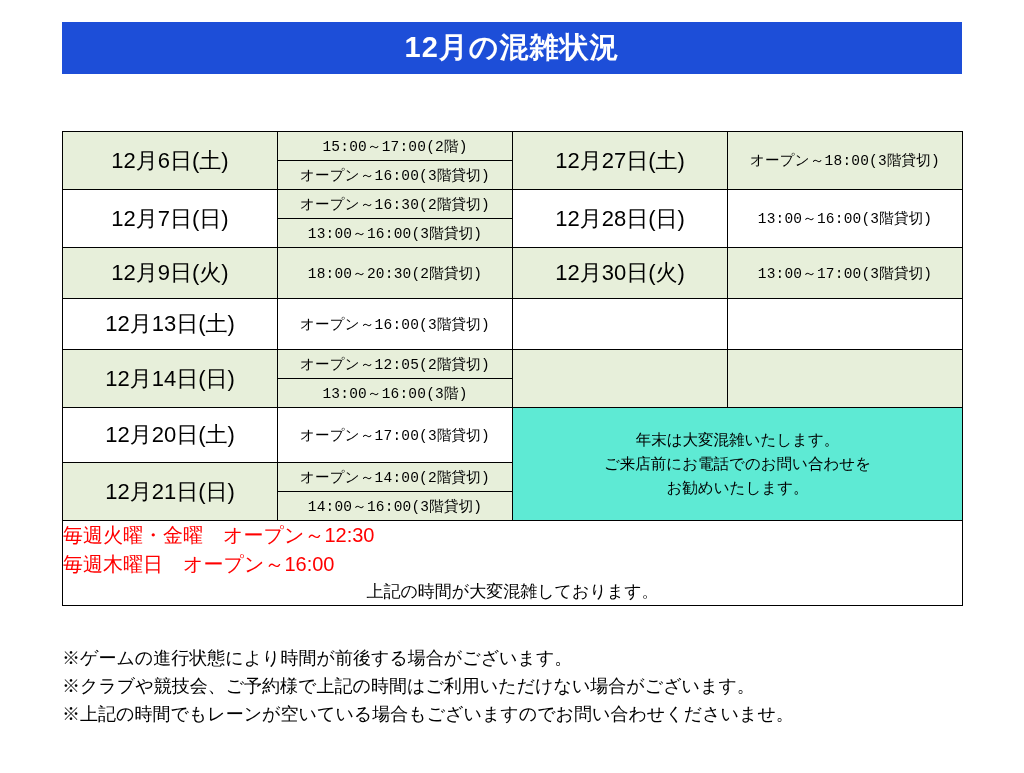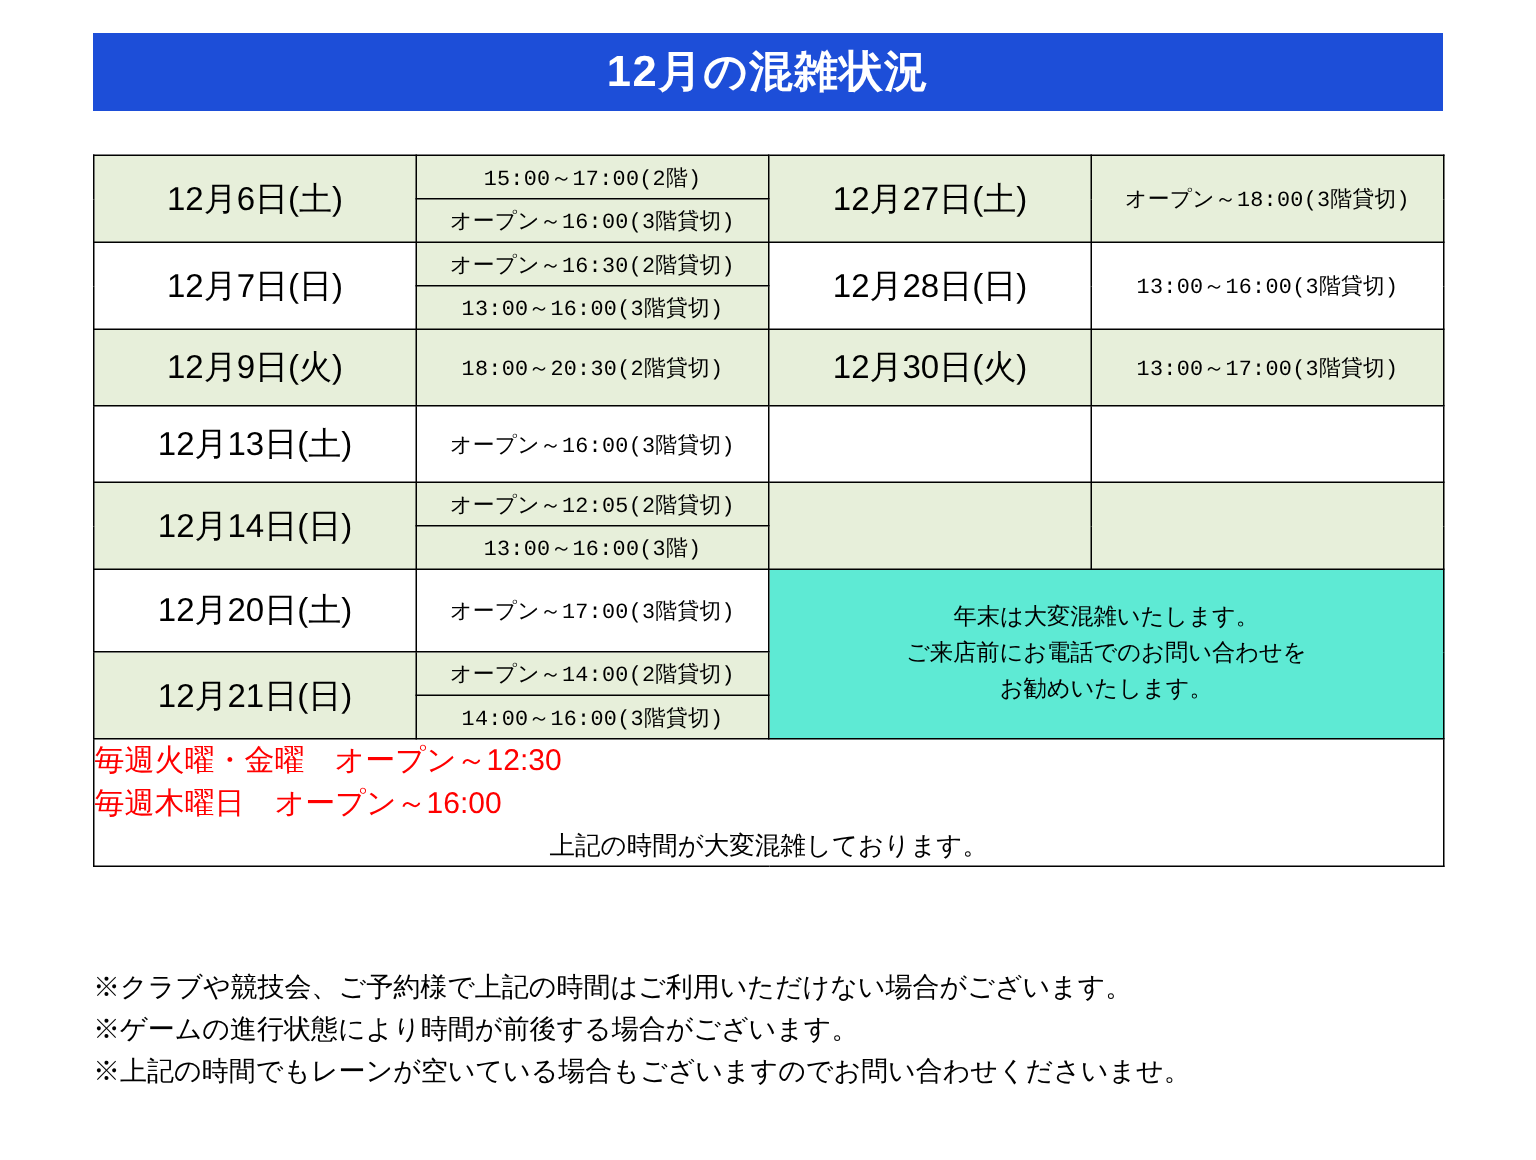--- a/index.html
+++ b/index.html
@@ -37,21 +37,21 @@
     color: #ffffff;
     font-size: 29px;
     font-weight: bold;
     letter-spacing: 1px;
   }
 
   
   .schedule-wrap {
     position: absolute;
     left: 62px;
-    top: 103px;
+    top: 131px;
     width: 900px;
   }
   table.schedule {
     border-collapse: collapse;
     width: 900px;
     table-layout: fixed;
   }
   table.schedule td {
     border: 1px solid #000000;
     vertical-align: middle;
@@ -207,18 +207,18 @@
             <div class="weekly-line-red">毎週木曜日　オープン～16:00</div>
             <div class="weekly-line-black">上記の時間が大変混雑しております。</div>
           </td>
         </tr>
 
       </tbody>
     </table>
   </div>
 
   <div class="footnotes">
+    <div>※ゲームの進行状態により時間が前後する場合がございます。</div>
     <div>※クラブや競技会、ご予約様で上記の時間はご利用いただけない場合がございます。</div>
-    <div>※ゲームの進行状態により時間が前後する場合がございます。</div>
     <div>※上記の時間でもレーンが空いている場合もございますのでお問い合わせくださいませ。</div>
   </div>
 
 </div>
 
 </body></html>

